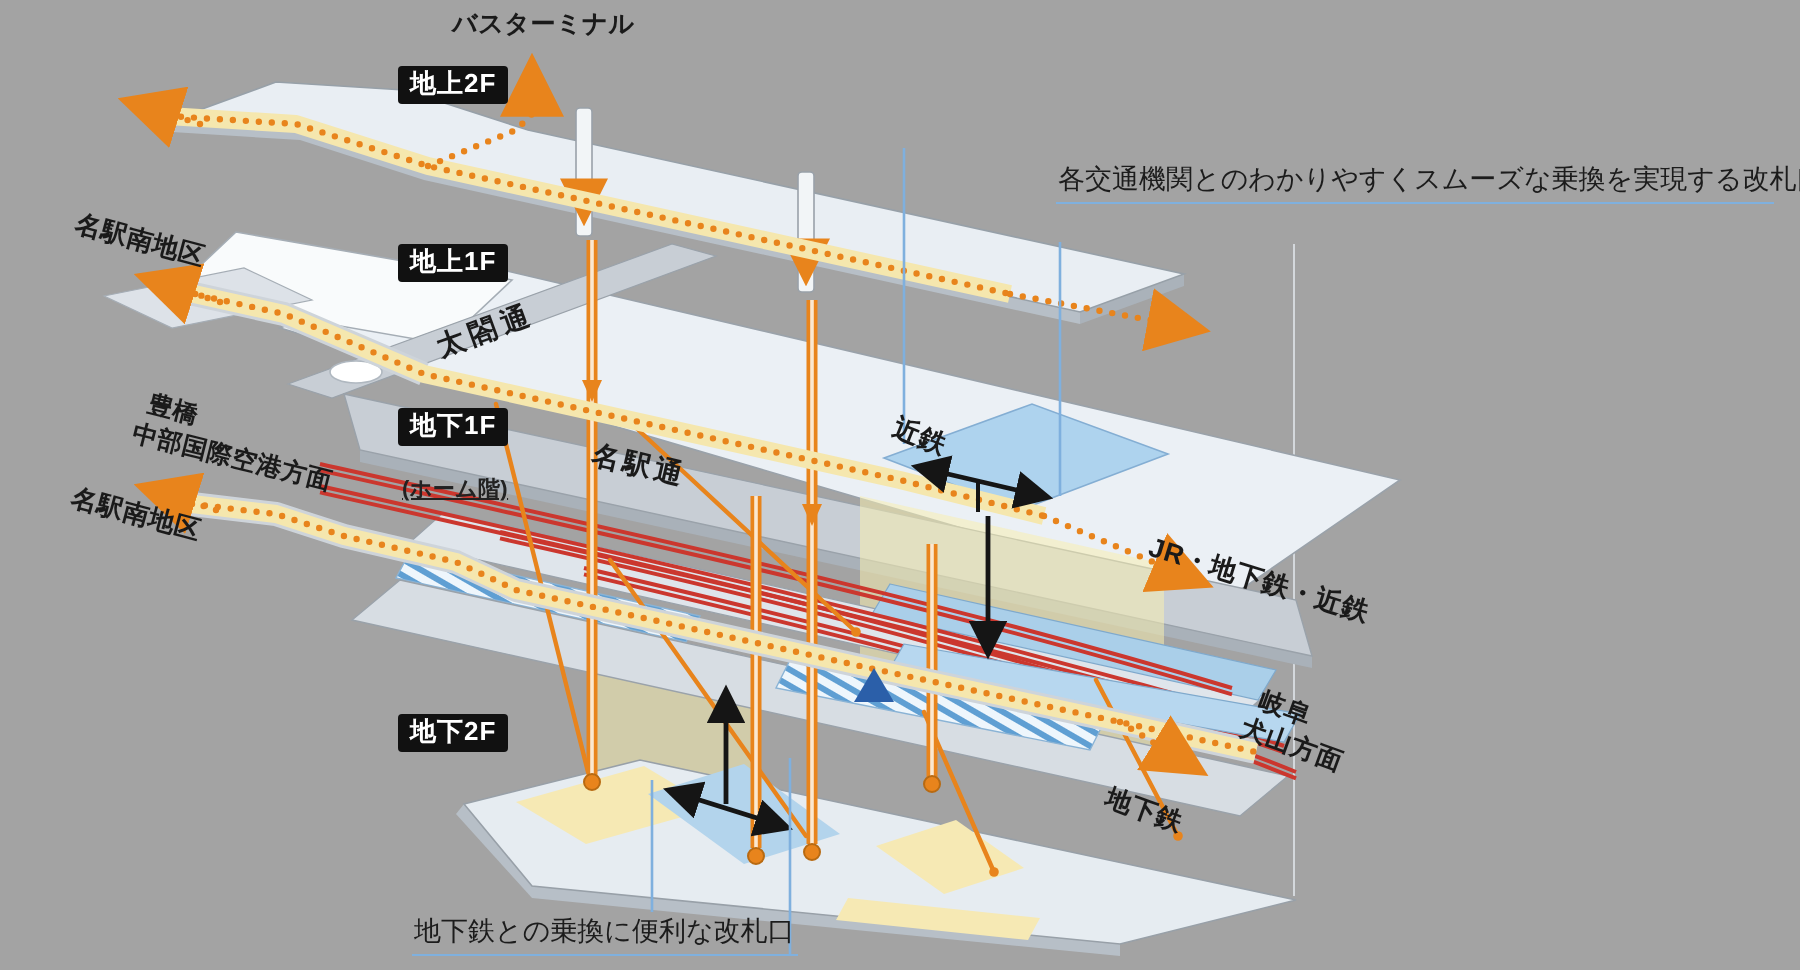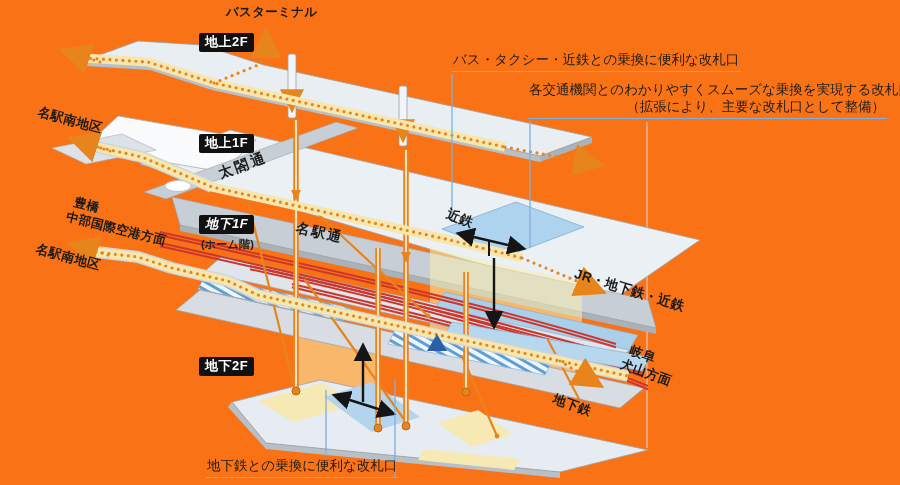--- a/index.html
+++ b/index.html
@@ -1,16 +1,16 @@
 <!DOCTYPE html>
 <html><head>
 <meta charset="utf-8">
 <style>
   html,body{margin:0;padding:0;background:#fff;}
-  #stage{position:relative;width:900px;height:485px;background:#f97316;overflow:hidden;
+  #stage{position:relative;width:900px;height:485px;background:#a3a3a3;overflow:hidden;
          font-family:"Liberation Sans",sans-serif;}
   #scene{position:absolute;left:0;top:0;}
   .lbl{position:absolute;white-space:nowrap;font-weight:600;font-size:13px;color:#1a1a1a;
        letter-spacing:.3px;transform-origin:0 0;line-height:1.25;}
   .badge{position:absolute;background:#111;color:#fff;font-size:13px;font-weight:700;
          padding:1px 6px 2px;border-radius:2px;line-height:1.25;letter-spacing:.5px;}
   .sub{position:absolute;font-size:11px;font-weight:600;color:#222;letter-spacing:.2px;}
   .callout{position:absolute;font-size:13.5px;font-weight:500;color:#1c1c1c;white-space:nowrap;
            border-bottom:1.5px solid #7fb0de;padding:0 2px 2px 1px;line-height:1.25;}
   .blue-badge{position:absolute;left:399px;top:350px;width:84px;background:#1d78d0;color:#fff;
@@ -176,23 +176,23 @@
     <path d="M452,74 L452,222"></path>
     <path d="M530,121 L530,248"></path>
     <path d="M326,456 L326,390"></path>
     <path d="M395,477 L395,379"></path>
   </g>
 </svg>
 
 <div class="lbl" style="left:226px;top:5px;font-size:12.5px;">バスターミナル</div>
 
 <div class="badge" style="left:199px;top:33px;text-align:right;">地上2F</div>
-<div class="badge" style="left:199px;top:122px;margin-top:12px;">地上1F</div>
-<div class="badge" style="left:199px;top:215px;font-style:italic;">地下1F</div>
-<div class="sub" style="left:201px;top:237px;">(ホーム階)</div>
+<div class="badge" style="left:199px;top:122px;">地上1F</div>
+<div class="badge" style="left:199px;top:204px;">地下1F</div>
+<div class="sub" style="left:201px;top:237px;text-decoration:underline;">(ホーム階)</div>
 <div class="badge" style="left:199px;top:357px;">地下2F</div>
 
 <div class="lbl rot15" style="left:40px;top:104px;">名駅南地区</div>
 <div class="lbl rot15" style="left:38px;top:241px;">名駅南地区</div>
 
 <div class="lbl rot14" style="left:72px;top:194px;font-size:12.5px;">
   <span class="ml4">豊橋</span>
   <span class="blk">中部国際空港方面</span>
 </div>
 
@@ -204,20 +204,18 @@
 
 <div class="lbl rot20" style="left:629px;top:341px;">
   <span class="ml4">岐阜</span>
   <span class="blk">犬山方面</span>
 </div>
 
 <div class="lbl rot20" style="left:556px;top:391px;">地下鉄</div>
 
 <div class="tri"></div>
 
-<div class="callout" style="left:452px;top:52px;">バス・タクシー・近鉄との乗換に便利な改札口</div>
 <div class="callout" style="left:528px;top:82px;width:356px;text-align:right;">
   <span class="blk">各交通機関とのわかりやすくスムーズな乗換を実現する改札口</span>
-  <span class="blk">（拡張により、主要な改札口として整備）</span>
 </div>
 <div class="callout" style="left:206px;top:458px;text-align:center;">地下鉄との乗換に便利な改札口</div>
 
 </div>
 
 </body></html>

